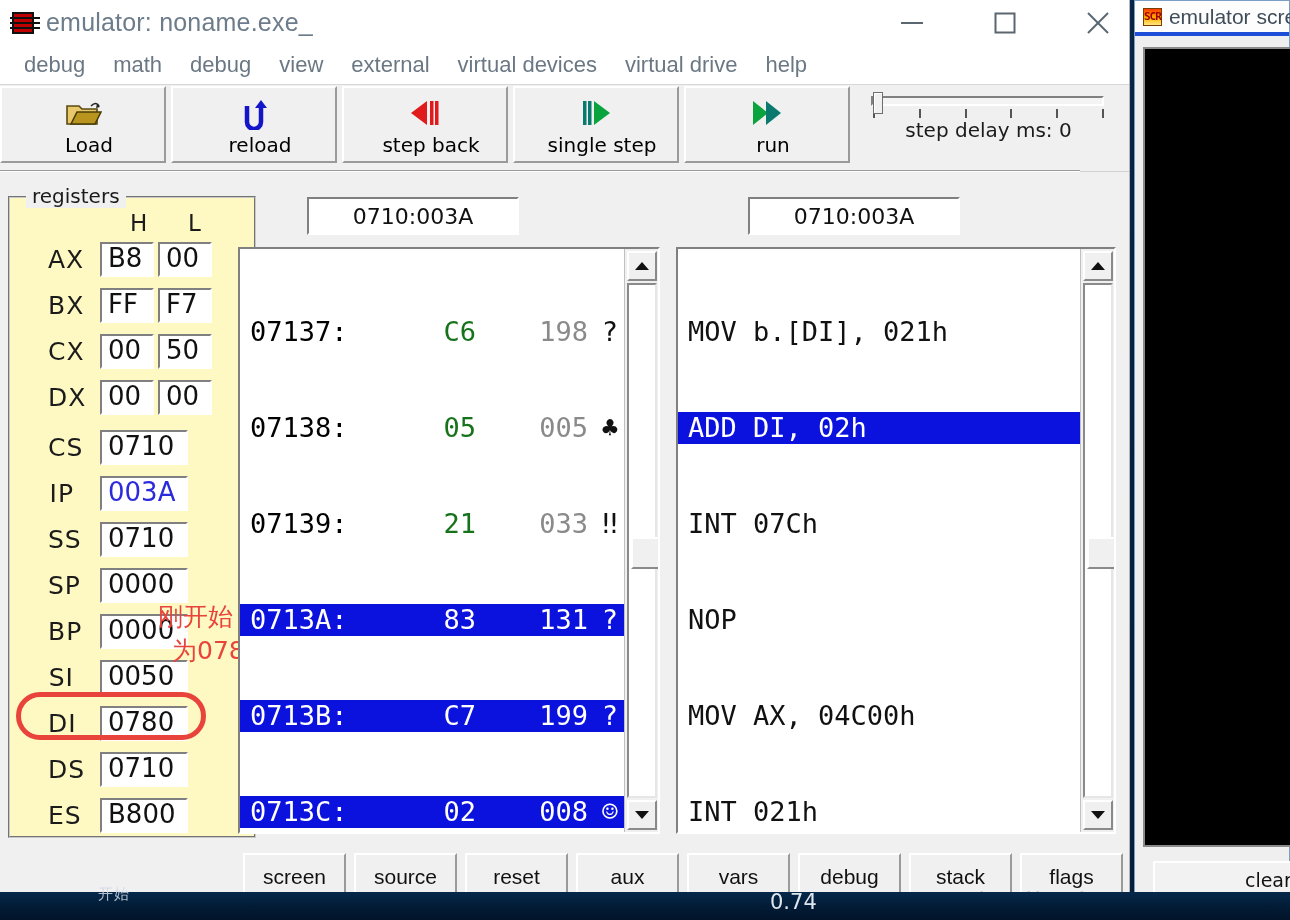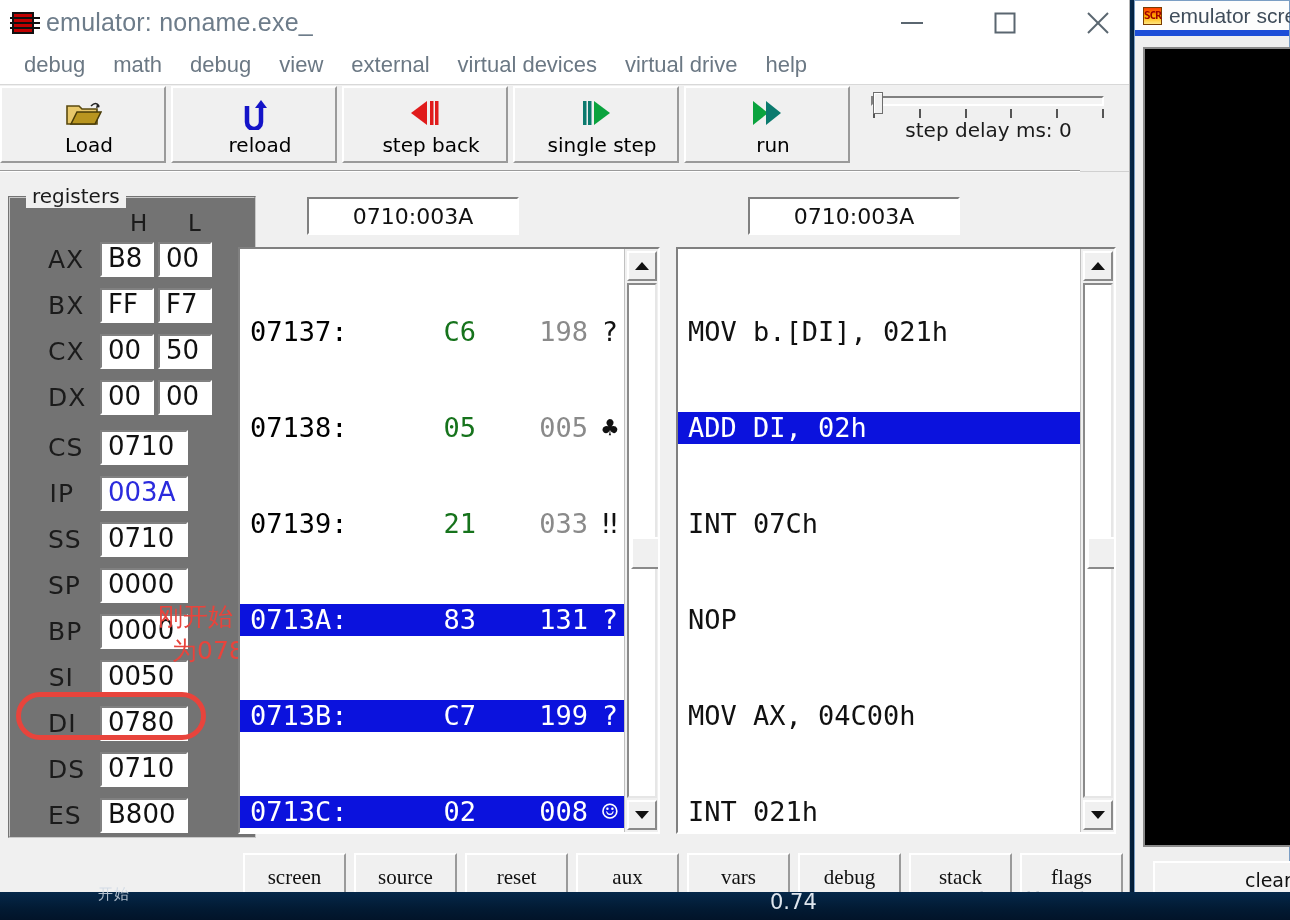--- a/index.html
+++ b/index.html
@@ -29,21 +29,21 @@
   
   #screen-window {
     position:absolute; left:1134px; top:0px; width:156px; height:900px;
     background:#efefef;
     border:1px solid #7b9ec4;
     box-shadow:0 0 6px rgba(0,0,0,.5);
   }
   #screen-titlebar {
     height:35px; background:#fdfdfd;
     display:flex; align-items:center; padding-left:8px;
-    border-bottom:6px solid #1d4ed8;
+    border-bottom:4px solid #1d4ed8;
   }
   #screen-icon {
     width:26px; height:18px; margin-right:7px;
     background:linear-gradient(180deg,#ff3b00 0%,#ffb400 55%,#ffe680 100%);
     border:1px solid #7a3c00;
     display:flex; align-items:center; justify-content:center;
     font-size:11px; font-weight:bold; color:#a00000;
     font-family:"DejaVu Sans Mono", monospace;
     letter-spacing:-1px;
   }
@@ -149,21 +149,21 @@
 
   #toolbar-sep {
     position:absolute; left:0; bottom:-1px; width:1080px; height:2px;
     border-top:1px solid #9a9a9a; border-bottom:1px solid #ffffff;
   }
 
   
   #registers {
     position:absolute; left:8px; top:196px; width:248px; height:642px;
     border:2px groove #c8c8c8;
-    background:#737373;
+    background:#fef9c3;
   }
   #registers-legend {
     position:absolute; left:16px; top:-14px; background:#f0f0f0;
     padding:0 6px; font-size:20px; color:#1b1b1b;
     font-family:"DejaVu Sans", sans-serif;
   }
   .hl-head { position:absolute; font-size:23px; color:#1b1b1b; font-family:"DejaVu Sans", sans-serif; }
   .reg-row { position:absolute; display:flex; align-items:center; }
   .reg-name {
     width:52px; text-align:right; padding-right:26px;
@@ -275,21 +275,21 @@
   #bottom-bar {
     position:absolute; left:243px; top:853px; display:flex;
   }
   .bbtn {
     width:103px; height:48px; margin-right:8px;
     background:#f0f0f0;
     border-top:2px solid #ffffff; border-left:2px solid #ffffff;
     border-right:2px solid #9a9a9a; border-bottom:2px solid #9a9a9a;
     display:flex; align-items:center; justify-content:center;
     font-size:21px; color:#111;
-    font-family:Liberation Serif, serif;
+    font-family:Liberation Sans, sans-serif;
   }
   #watermark-main {
     position:absolute; left:980px; top:888px;
     color:#b8bec6; font-size:17px; opacity:.85;
     font-family:"Liberation Serif", serif; white-space:nowrap;
   }
   #ver-label {
     position:absolute; left:770px; top:890px;
     font-size:21px; color:#dfe6ee;
     font-family:"DejaVu Sans", sans-serif;

